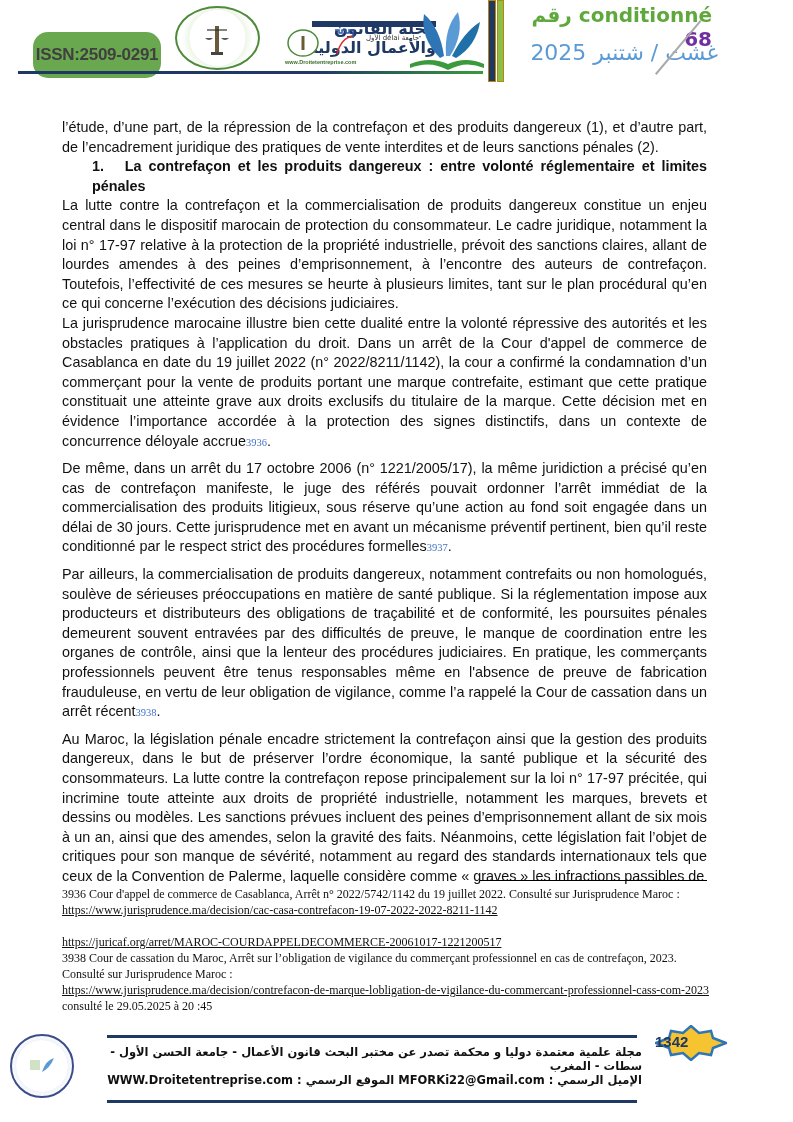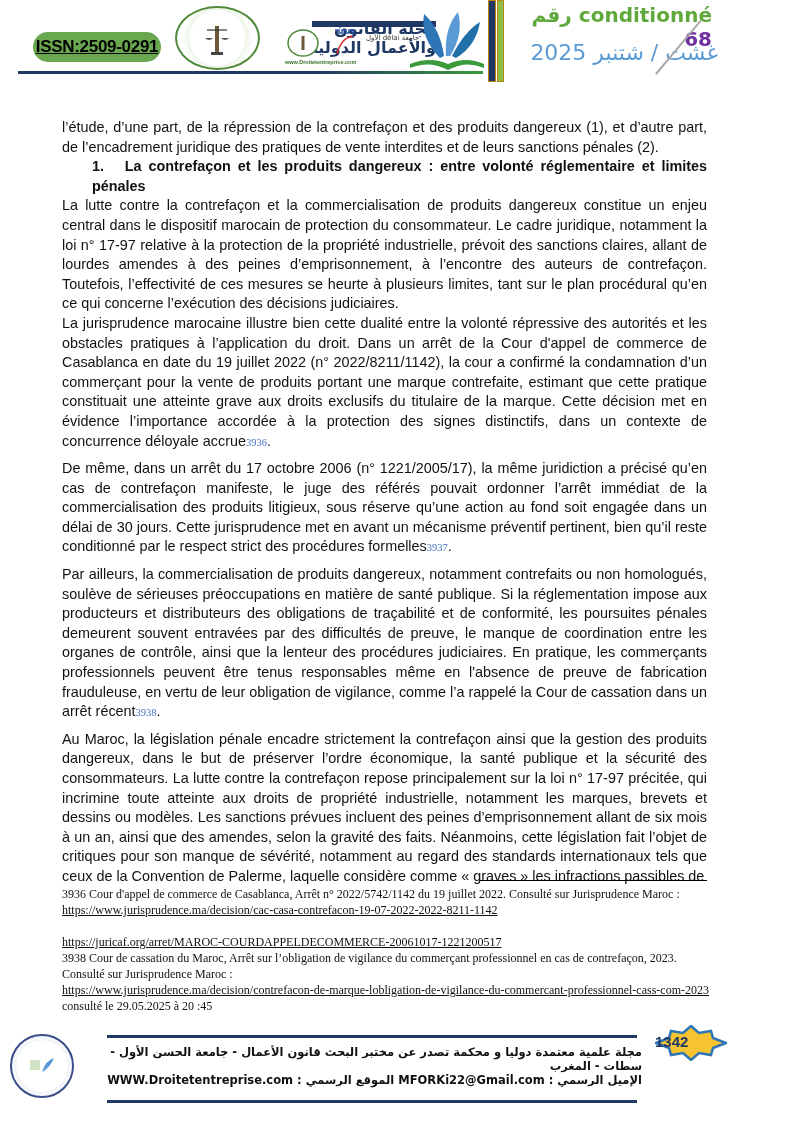--- a/index.html
+++ b/index.html
@@ -1,20 +1,20 @@
 <!DOCTYPE html>
 <html><head>
 <meta charset="utf-8">
 <style>
   html, body { margin:0; padding:0; background:#ffffff; }
   body { width:793px; height:1122px; position:relative; overflow:hidden; font-family:"Liberation Sans Narrow","Liberation Sans", sans-serif; color:#111; }
   .abs { position:absolute; }
 
   
-  .issn { left:33px; top:32px; width:128px; height:30px; background:#6aa84f; border-radius:15px; color:#000000; font-family:"Liberation Sans", sans-serif; font-size:17px; font-weight:bold; display:flex; align-items:center; justify-content:center; letter-spacing:-0.3px;text-decoration:underline; }
+  .issn { left:33px; top:32px; width:128px; height:46px; background:#6aa84f; border-radius:15px; color:#404040; font-family:"Liberation Sans", sans-serif; font-size:17px; font-weight:bold; display:flex; align-items:center; justify-content:center; letter-spacing:-0.3px; }
   .seal { left:175px; top:6px; width:85px; height:64px; border-radius:50%; border:2px solid #4f8a3a; background:radial-gradient(circle,#fff 55%,#eef6e8 56%,#fff 70%); box-sizing:border-box; }
   .seal-inner { left:205px; top:22px; width:24px; height:34px; }
   .journal-title { left:286px; top:7px; width:150px; font-size:16px; font-weight:bold; color:#1f3864; text-align:right; direction:rtl; font-family:"DejaVu Sans", sans-serif;margin-top:12px; }
   .journal-band { left:312px; top:21px; width:124px; height:6px; background:#1f3864; }
   .journal-url { left:285px; top:59px; font-size:5.5px; color:#3b6e2b; font-weight:bold; font-family:"Liberation Sans", sans-serif; }
   .header-rule { left:18px; top:71px; width:300px; height:3px; background:#1f3864; }
   .vbar1 { left:488px; top:0px; width:6px; height:80px; background:#1f3864; border:1px solid #b8860b; }
   .vbar2 { left:497px; top:0px; width:5px; height:80px; background:#8bbf48; border:1px solid #b8860b; }
   .issue-line { left:512px; top:3px; width:200px; font-size:20px; font-weight:bold; direction:rtl; text-align:right; font-family:"DejaVu Sans", sans-serif; }
   .issue-label { color:#5fa83b; }

